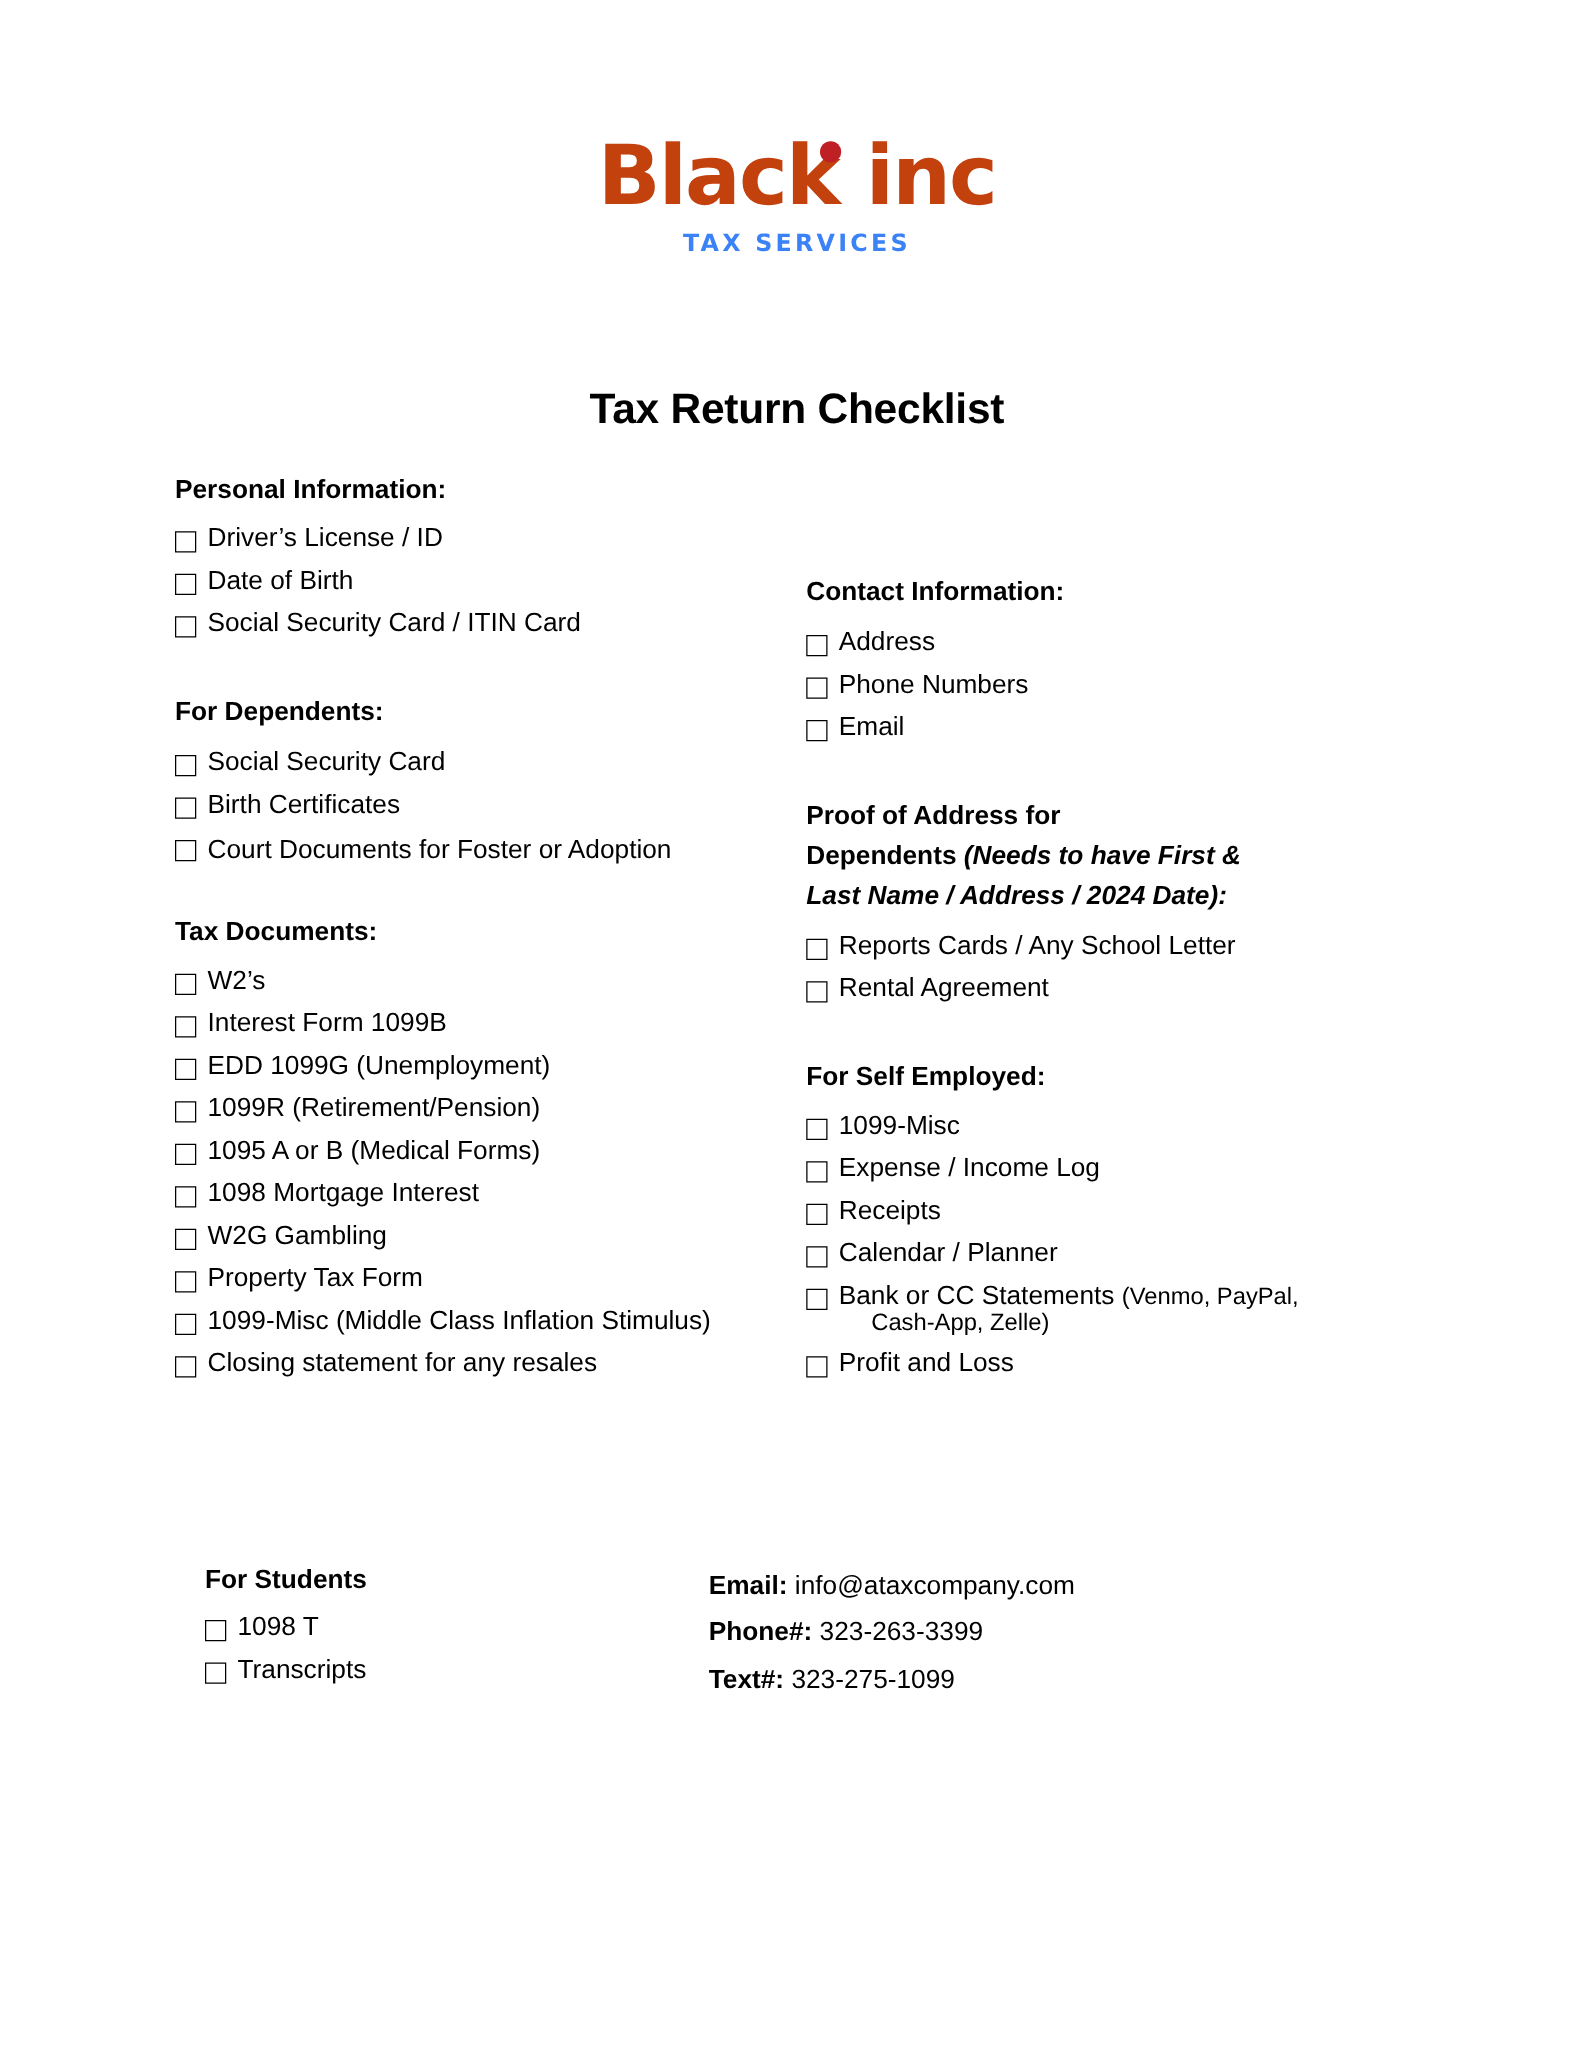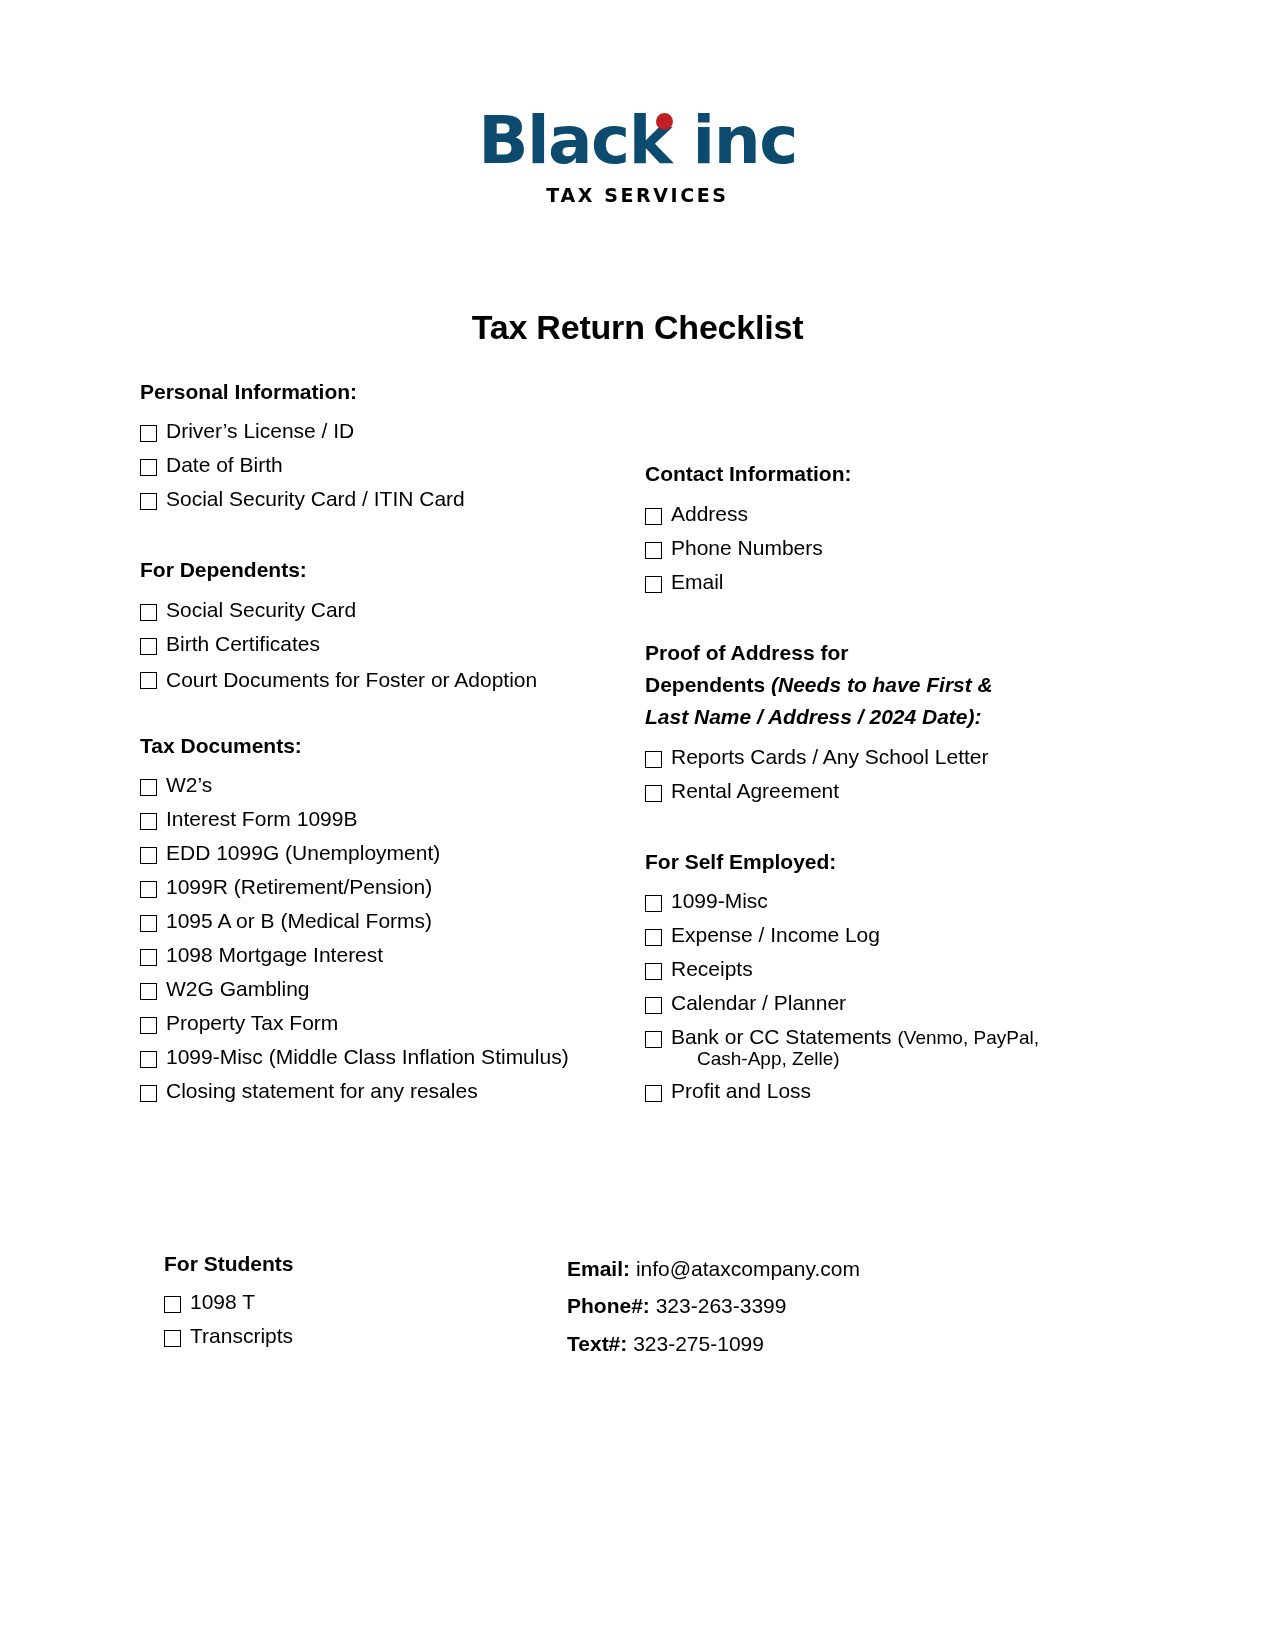--- a/index.html
+++ b/index.html
@@ -29,42 +29,42 @@
     left: 0;
     width: 1275px;
     text-align: center;
   }
   .logo-wordmark {
     font-family: "DejaVu Sans", sans-serif;
     font-weight: bold;
     font-size: 66px;
     letter-spacing: -1.5px;
     line-height: 1;
-    color: #0c4a6e;
+    color: #c2410c;
     position: relative;
     display: inline-block;
   }
   .logo-wordmark .dot {
     position: absolute;
     width: 17px;
     height: 17px;
     border-radius: 50%;
     background: #bf2026;
     top: 5px;
     left: 178px;
   }
   .logo-wordmark .inc-i {
     position: relative;
   }
   .logo-tagline {
     font-family: "DejaVu Sans", sans-serif;
     font-weight: bold;
     font-size: 19px;
     letter-spacing: 2.6px;
-    color: #000000;
+    color: #3b82f6;
     margin-top: 10px;
   }
 
   
   .doc-title {
     position: absolute;
     top: 308px;
     left: 0;
     width: 1275px;
     text-align: center;

